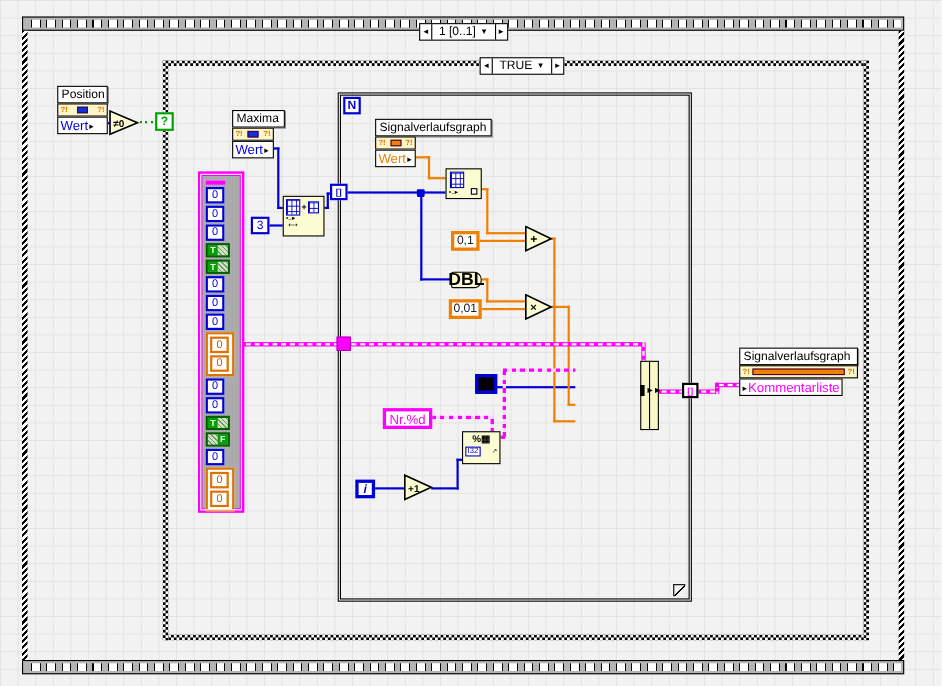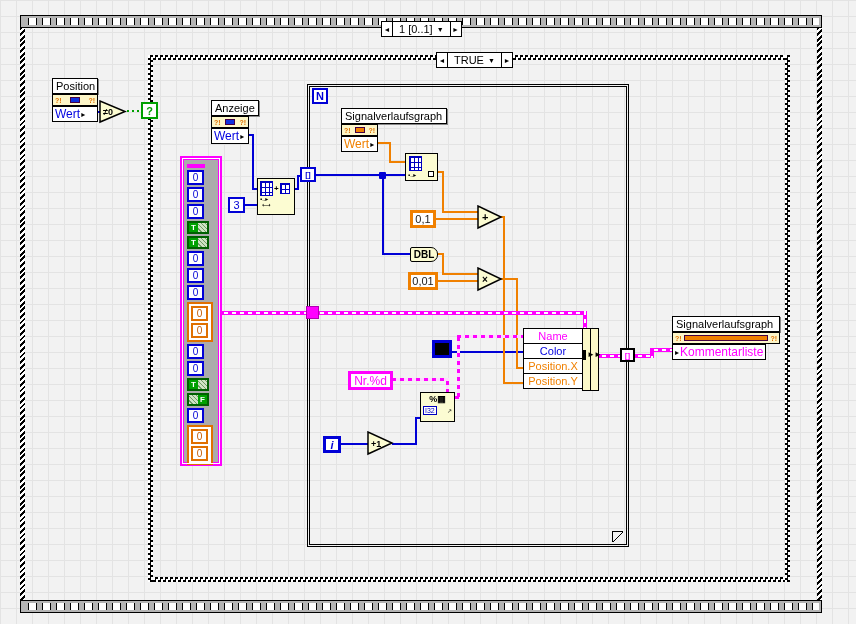--- a/index.html
+++ b/index.html
@@ -53,21 +53,21 @@
   .pn-val .iarr{color:#000;font-size:8px;margin-right:1px;}
   .bluetxt{color:#0000e0;} .orangetxt{color:#f08000;} .pinktxt{color:#ff00ff;}
   
   .iconst{background:#fff;border:2px solid #0000d6;color:#0000d6;font-size:11px;display:flex;align-items:center;justify-content:center;box-sizing:border-box;}
   .fconst{background:#fff;border:3px solid #f08000;color:#202020;font-size:11px;display:flex;align-items:center;justify-content:center;box-sizing:border-box;}
   .sconst{background:#fff;border:3px solid #ff00ff;color:#ff00ff;font-size:12px;display:flex;align-items:center;justify-content:center;box-sizing:border-box;}
   
   .fnode{background:#fcfcd2;border:1px solid #000;box-sizing:border-box;}
   .agrid{border:1px solid #0000c0;background-color:#fff;background-image:linear-gradient(#0000c0 1px,transparent 1px),linear-gradient(90deg,#0000c0 1px,transparent 1px);background-size:4px 5px;box-sizing:border-box;}
   .tiny{font-size:6px;line-height:1;color:#000;}
-  .dblnode{background:#fcfcd2;border:1px solid #000;border-radius:2px 7px 7px 2px;font-size:10px;font-weight:bold;display:flex;align-items:center;justify-content:center;box-sizing:border-box;text-align:right;}
+  .dblnode{background:#fcfcd2;border:1px solid #000;border-radius:2px 7px 7px 2px;font-size:16px;font-weight:bold;display:flex;align-items:center;justify-content:center;box-sizing:border-box;text-align:right;}
   .i32badge{border:1px solid #0000c0;color:#0000c0;font-size:7px;line-height:1;padding:0 1px;background:#fff;}
   
   .term{box-sizing:border-box;display:flex;align-items:center;justify-content:center;font-weight:bold;background:#fff;}
   .nterm{border:2px solid #0000d6;color:#0000d6;font-size:11px;}
   .iterm{border:3px solid #0000d6;color:#0000d6;font-size:11px;font-style:italic;}
   .qterm{border:2px solid #00a000;color:#00a000;font-size:11px;}
   .tunnel{box-sizing:border-box;background:#fff;display:flex;align-items:center;justify-content:center;font-size:8px;font-weight:bold;}
   .tunnel.bluet{border:2px solid #0000d6;color:#0000d6;}
   .tunnel.pinkt{border:2px solid #000;color:#ff00ff;}
   .tunnel.solidpink{background:#ff00ff;border:1px solid #b000b0;}
@@ -188,21 +188,21 @@
         <span class="oarr">▸</span>
     </div>
   </div>
 
   <svg class="abs" style="left:99px;top:100px;" width="28" height="24">
     <polygon points="1,1 1,22 26,11.5" fill="#fcfcd2" stroke="#000" stroke-width="1.5"></polygon>
     <text x="4" y="15" font-size="9" font-weight="bold" fill="#000">≠0</text>
   </svg>
 
   <div class="abs" style="left:211px;top:100px;">
-    <div class="pn-title" style="width:48px;">Anzeige</div>
+    <div class="pn-title" style="width:48px;">Maxima</div>
     <div class="pn-icon" style="width:38px;">
       <span class="pn-q">?!</span>
       <span class="pn-bar blue"></span>
       <span class="pn-q">?!</span>
     </div>
     <div class="pn-val bluetxt" style="width:38px;">
       <span>Wert</span>
         <span class="oarr">▸</span>
     </div>
   </div>
@@ -272,26 +272,20 @@
     </div>
   </div>
 
   <div class="abs term iterm" style="left:323px;top:436px;width:18px;height:17px;">i</div>
 
   <svg class="abs" style="left:367px;top:431px;" width="27" height="25">
     <polygon points="1,1 1,23 25,12" fill="#fcfcd2" stroke="#000" stroke-width="1.5"></polygon>
     <text x="4" y="16" font-size="9" font-weight="bold" fill="#000">+1</text>
   </svg>
 
-  <div class="abs" style="left:523px;top:328px;">
-    <div class="brow pinktxt" style="margin-top:0;">Name</div>
-    <div class="brow bluetxt" style="margin-top:-1px;color:#0000e0;">Color</div>
-    <div class="brow orangetxt" style="margin-top:-1px;">Position.X</div>
-    <div class="brow orangetxt" style="margin-top:-1px;">Position.Y</div>
-  </div>
   <div class="abs bstrip" style="left:582px;top:328px;width:9px;height:63px;"></div>
   <div class="abs bstrip" style="left:590px;top:328px;width:9px;height:63px;"></div>
   <div class="abs barrows" style="left:582px;top:350px;">►►</div>
 
   <div class="abs tunnel pinkt" style="left:620px;top:348px;width:15px;height:14px;">[]</div>
 
   <div class="abs" style="left:672px;top:316px;">
     <div class="pn-title" style="width:108px;">Signalverlaufsgraph</div>
     <div class="pn-icon" style="width:108px;">
       <span class="pn-q">?!</span>

